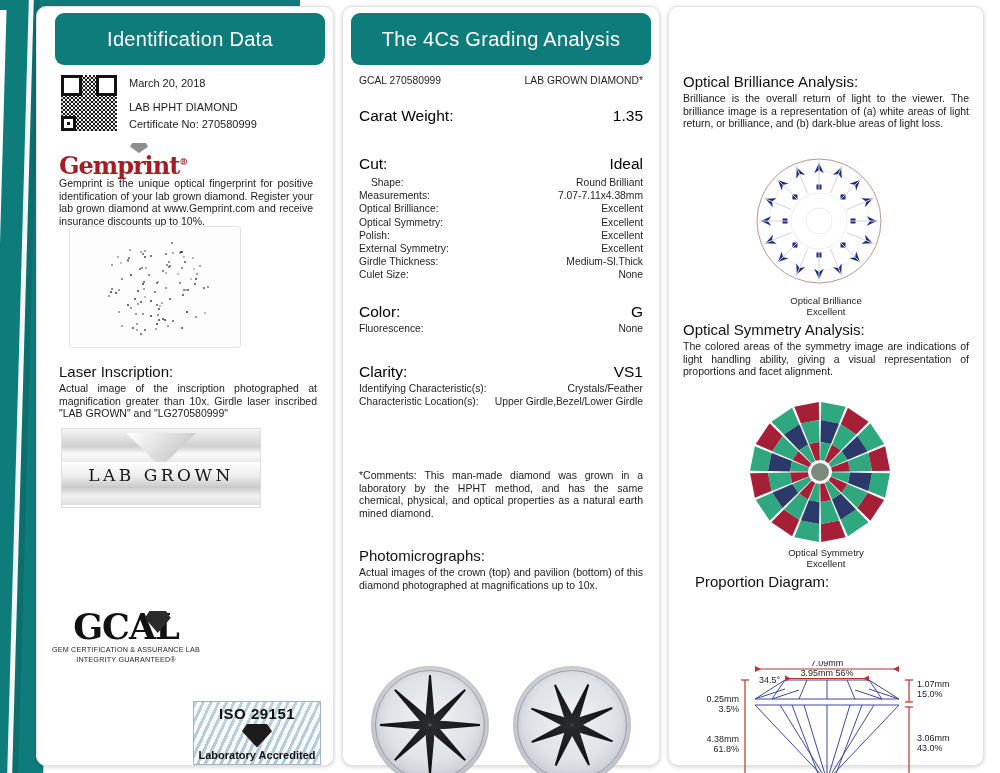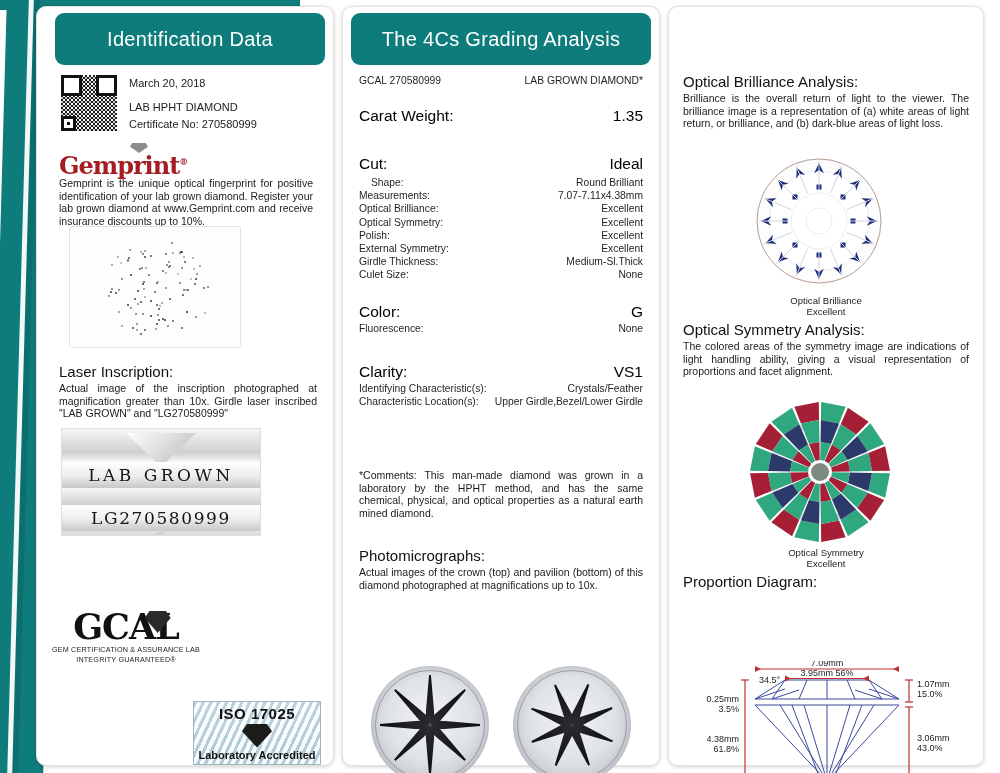--- a/index.html
+++ b/index.html
@@ -138,21 +138,21 @@
     border: 1px solid #e4e4e4;
     border-radius: 3px;
     overflow: hidden;
   }
   .speck { position: absolute; width: 2px; height: 2px; background: #2b2b2b; border-radius: 50%; }
 
   .laser-title { position: absolute; left: 22px; top: 294px; }
   .laser-text  { position: absolute; left: 22px; top: 313px; width: 258px; }
 
   .laser-img {
-    position: absolute; left: 24px; top: 359px; width: 200px; height: 108px;
+    position: absolute; left: 24px; top: 359px; width: 200px; height: 80px;
     border: 1px solid #dedede;
     background: linear-gradient(180deg,#f6f6f6 0%,#cfcfcf 22%,#fafafa 32%,#e3e3e3 46%,#f7f7f7 56%,#c9c9c9 74%,#f2f2f2 86%,#dcdcdc 100%);
     overflow: hidden;
   }
   .laser-band {
     position: absolute; left: 0; right: 0; height: 26px;
     background: linear-gradient(180deg,#ffffff,#ededed 55%,#c7c7c7);
     display: flex; align-items: center; justify-content: center;
     font-family: "DejaVu Serif", serif;
     font-size: 17px;
@@ -398,21 +398,21 @@
       <div class="gcal-logo">
         <div style="position:relative;display:inline-block;">
           <span class="gcal-word">GCAL</span>
           <span class="gcal-gem"></span>
         </div>
         <div class="gcal-sub">GEM CERTIFICATION &amp; ASSURANCE LAB</div>
         <div class="gcal-sub">INTEGRITY GUARANTEED®</div>
       </div>
 
       <div class="iso-badge">
-        <div class="iso-top">ISO 17025</div>
+        <div class="iso-top">ISO 29151</div>
         <div class="iso-gem"></div>
         <div class="iso-bot">Laboratory Accredited</div>
       </div>
 
     </div>
   </div>
 
   <div class="panel" id="panel-mid">
     <div class="panel-header">The 4Cs Grading Analysis</div>
     <div class="panel-body">
@@ -660,21 +660,21 @@
               <path d="M98.91252703946074 60.004963198271085 L100.99543085469173 70.47642780688146 L82.9981723418767 70.79057112275258 L82.1650108157843 66.60198527930844 Z" fill="#a52036"></path>
             </g>
           <circle cx="71" cy="71" r="9" fill="#7d8a7e"></circle>
         </svg>
       </div>
       <div class="caption" style="top:478px;">
         <div>Optical Symmetry</div>
         <div>Excellent</div>
       </div>
 
-      <div class="r-title sec-title" style="top:504px;">Proportion Diagram:</div>
+      <div class="r-title sec-title" style="top:504px;margin-left:12px;">Proportion Diagram:</div>
 
       <div class="prop-diagram">
         <svg viewBox="0 0 300 140" width="300" height="140" aria-hidden="true">
 
           <g stroke="#3b4a9c" stroke-width="1" fill="none">
 
             <line x1="78" y1="44" x2="222" y2="44"></line>
             <line x1="78" y1="38" x2="222" y2="38"></line>
 
             <line x1="78" y1="38" x2="108" y2="19"></line>

